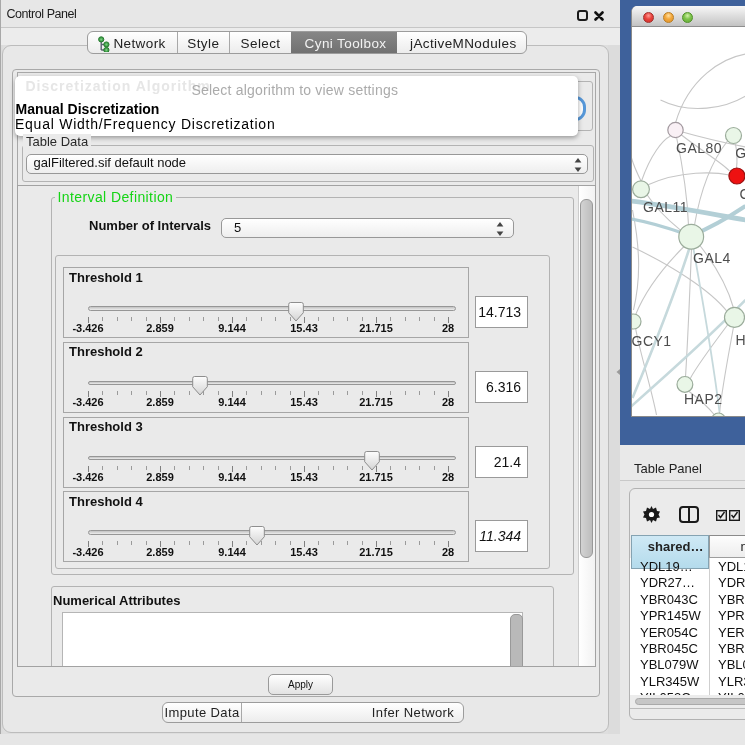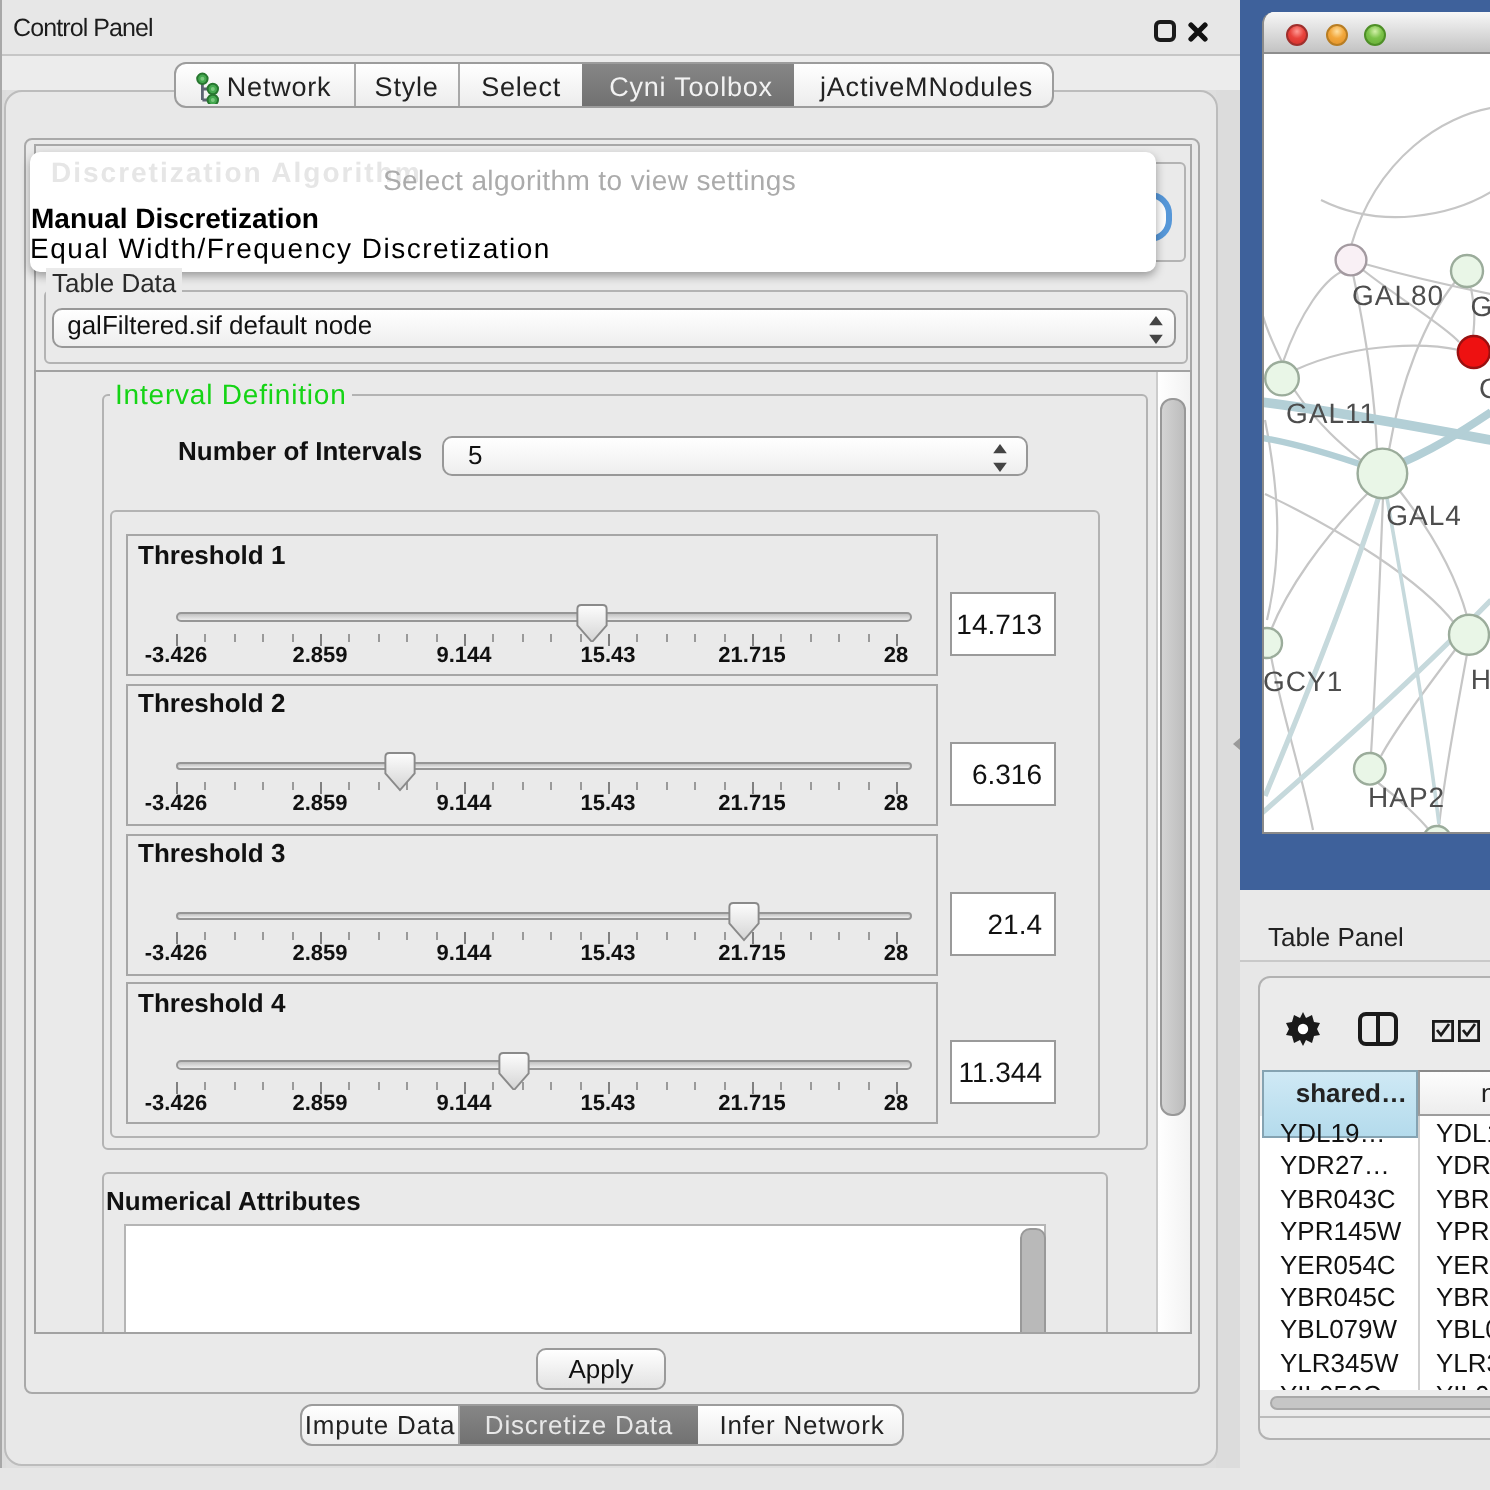--- a/index.html
+++ b/index.html
@@ -241,32 +241,31 @@
 <div class="abs" style="left:400px;top:359.5px;width:60px;text-align:center;font-size:11px;font-weight:bold;color:#101010;">28</div>
 <svg class="abs" style="left:231.2px;top:339.5px;" width="16" height="19.5" viewBox="0 0 16 20">
       <defs>
         <linearGradient id="tg3" x1="0" y1="0" x2="0" y2="1">
           <stop offset="0" stop-color="#fdfdfd"></stop>
           <stop offset="1" stop-color="#d4d4d4"></stop>
         </linearGradient>
       </defs>
       <path d="M2.5,0.5 h11 q2,0 2,2 v8.5 L8,19.5 L0.5,11 v-8.5 q0,-2 2,-2 Z" fill="url(#tg3)" stroke="#8a8a8a"></path>
     </svg>
-<div class="abs" style="left:457px;top:334.0px;width:53px;height:32px;border:1px solid #9a9a9a;background:#fff;font-size:14px;line-height:31px;text-align:right;padding-right:6px;color:#111;">11.344</div>
+<div class="abs" style="left:457px;top:334.0px;width:53px;height:32px;border:1px solid #9a9a9a;background:#fff;font-size:14px;line-height:31px;text-align:right;padding-right:6px;color:#111;font-style:italic;">11.344</div>
 <div class="abs" style="left:33px;top:400px;width:503px;height:120px;border:1px solid #b3b3b3;border-radius:3px;"></div>
 <div class="abs" style="left:35px;top:406.5px;font-size:13px;font-weight:bold;color:#111;">Numerical Attributes</div>
 <div class="abs" style="left:44px;top:426px;width:461px;height:80px;background:#fff;border:1px solid #b5b5b5;"></div>
 <div class="abs" style="left:492px;top:428px;width:13px;height:78px;background:#b9b9b9;border:1px solid #999;border-radius:5px;"></div>
 </div>
 <div class="abs" style="left:578px;top:186px;width:17px;height:480px;background:linear-gradient(90deg,#ffffff,#f2f2f2);border-left:1px solid #cccccc;"></div>
 <div class="abs" style="left:580px;top:199px;width:13px;height:359px;background:linear-gradient(90deg,#d3d3d3,#bdbdbd);border:1px solid #989898;border-radius:6px;"></div>
-<div class="abs" style="left:268px;top:674px;width:65px;height:21px;border:1px solid #9a9a9a;border-radius:5px;background:linear-gradient(#ffffff,#e2e2e2);text-align:center;font-size:13px;line-height:19px;color:#111;">Apply</div>
-<div class="abs" style="left:150px;top:702px;width:302px;height:21px;border:1px solid #9c9c9c;border-radius:6px;background:linear-gradient(#ffffff,#ececec);overflow:hidden;font-size:13px;letter-spacing:0.4px;color:#222;">
+<div class="abs" style="left:268px;top:674px;width:65px;height:21px;border:1px solid #9a9a9a;border-radius:5px;background:linear-gradient(#ffffff,#e2e2e2);text-align:center;font-size:10px;line-height:19px;color:#111;">Apply</div>
+<div class="abs" style="left:162px;top:702px;width:302px;height:21px;border:1px solid #9c9c9c;border-radius:6px;background:linear-gradient(#ffffff,#ececec);overflow:hidden;font-size:13px;letter-spacing:0.4px;color:#222;">
 <div class="abs" style="left:0;top:0;width:79px;height:21px;border-right:1px solid #a8a8a8;text-align:center;line-height:20px;">Impute Data</div>
-<div class="abs" style="left:79px;top:0;width:119px;height:21px;background:linear-gradient(#868686,#6f6f6f);text-align:center;line-height:20px;color:#e8e8e8;">Discretize Data</div>
 <div class="abs" style="left:198px;top:0;width:104px;height:21px;text-align:center;line-height:20px;">Infer Network</div>
 </div>
 <div class="abs" style="left:0;top:734px;width:620px;height:11px;background:#e6e6e6;"></div>
 <svg class="abs" style="left:615.5px;top:369px;" width="4" height="6" viewBox="0 0 4 6">
     <path d="M4 0 L0.5 3 L4 6 Z" fill="#9a9a9a"></path>
   </svg>
 <div class="abs" style="left:620px;top:0;width:125px;height:445px;background:#3e619b;"></div>
 <div class="abs" style="left:630.5px;top:6px;width:114.5px;height:411px;border-radius:6px 0 0 0;overflow:hidden;background:#fff;border-left:1px solid #8a8a8a;border-bottom:1px solid #8a8a8a;">
 <div class="abs" style="left:0;top:0;width:114.5px;height:21px;background:linear-gradient(#f7f7f7,#c3c3c3);border-bottom:1px solid #8e8e8e;"></div>
 <div class="abs" style="left:11.5px;top:6px;width:11px;height:11px;border-radius:50%;background:radial-gradient(circle at 50% 30%, #ff9a94 0%, #e8433c 45%, #d12d28 100%);border:1px solid #9f2f2c;"></div>

